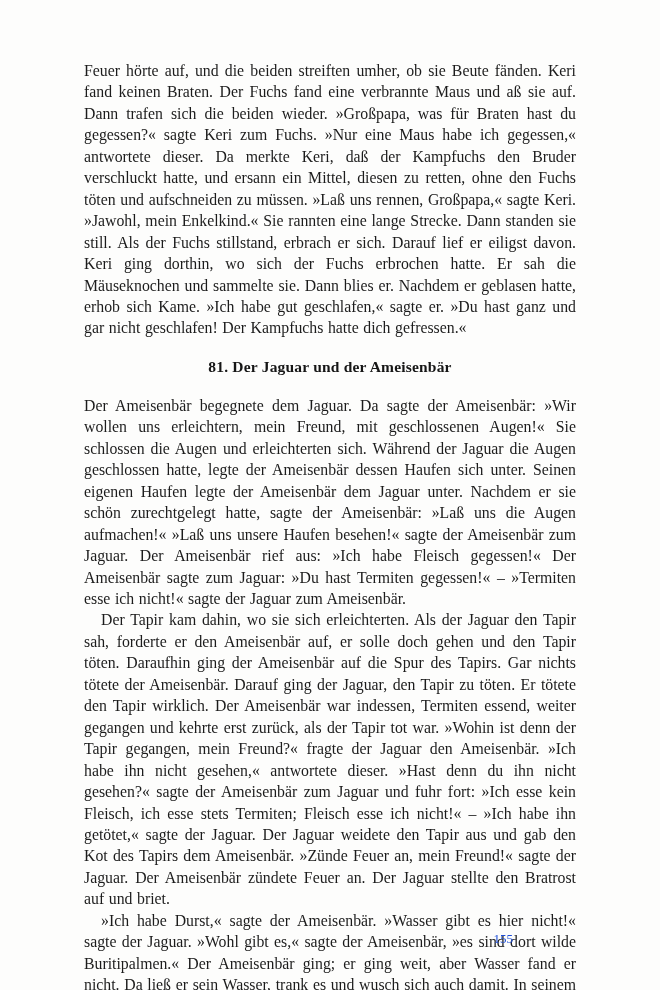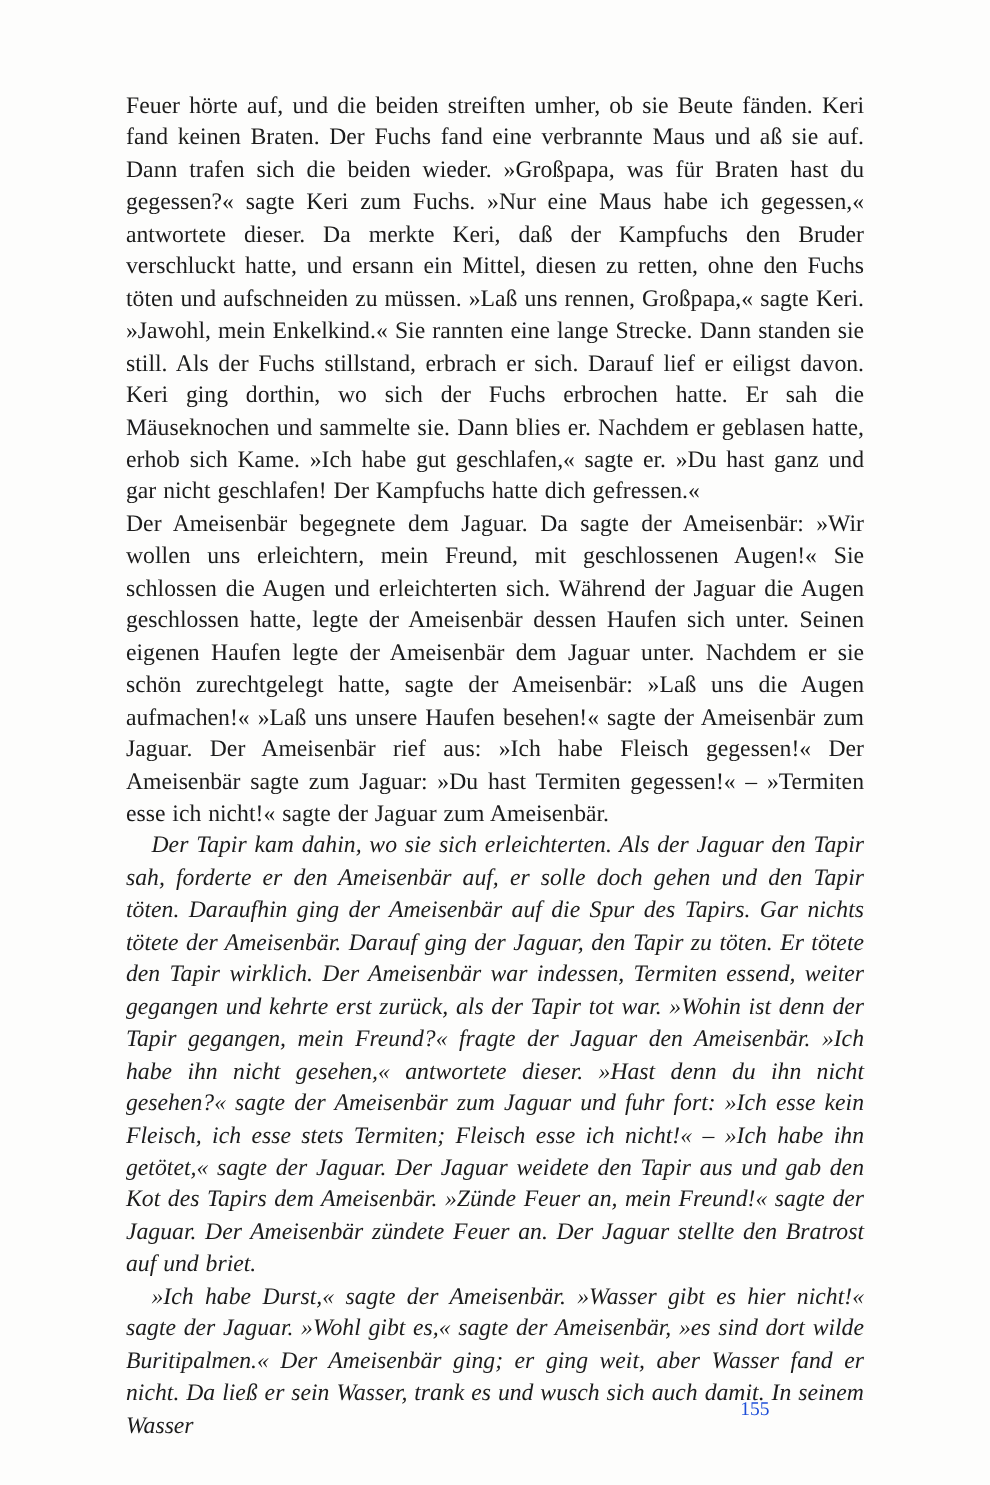--- a/index.html
+++ b/index.html
@@ -27,21 +27,20 @@
     margin: 0;
     font-size: 15.8px;
     line-height: 21.45px;
     text-align: justify;
     word-spacing: 0.04em;
     hyphens: auto;
     -webkit-hyphens: auto;
   }
   .body-par.indent {
     text-indent: 17px;
-    font-style: italic;
   }
   .chapter-heading {
     margin: 17px 0 18px 0;
     font-size: 15.5px;
     line-height: 21px;
     font-weight: 700;
     text-align: center;
     letter-spacing: 0.2px;
     color: #161616;
   }
@@ -53,18 +52,19 @@
     line-height: 16px;
     color: #1d4ed8;
   }
 </style>
 </head>
 <body>
 
 <div class="page">
   <div class="text-column">
     <p class="body-par">Feuer hörte auf, und die beiden streiften umher, ob sie Beute fänden. Keri fand keinen Braten. Der Fuchs fand eine verbrannte Maus und aß sie auf. Dann trafen sich die beiden wieder. »Großpapa, was für Braten hast du gegessen?« sagte Keri zum Fuchs. »Nur eine Maus habe ich gegessen,« antwortete dieser. Da merkte Keri, daß der Kampfuchs den Bruder verschluckt hatte, und ersann ein Mittel, diesen zu retten, ohne den Fuchs töten und aufschneiden zu müssen. »Laß uns rennen, Großpapa,« sagte Keri. »Jawohl, mein Enkelkind.« Sie rannten eine lange Strecke. Dann standen sie still. Als der Fuchs stillstand, erbrach er sich. Darauf lief er eiligst davon. Keri ging dorthin, wo sich der Fuchs erbrochen hatte. Er sah die Mäuseknochen und sammelte sie. Dann blies er. Nachdem er geblasen hatte, erhob sich Kame. »Ich habe gut geschlafen,« sagte er. »Du hast ganz und gar nicht geschlafen! Der Kampfuchs hatte dich gefressen.«</p>
+    <h2 class="chapter-heading">81. Der Jaguar und der Ameisenbär</h2>
     <p class="body-par">Der Ameisenbär begegnete dem Jaguar. Da sagte der Ameisenbär: »Wir wollen uns erleichtern, mein Freund, mit geschlossenen Augen!« Sie schlossen die Augen und erleichterten sich. Während der Jaguar die Augen geschlossen hatte, legte der Ameisenbär dessen Haufen sich unter. Seinen eigenen Haufen legte der Ameisenbär dem Jaguar unter. Nachdem er sie schön zurechtgelegt hatte, sagte der Ameisenbär: »Laß uns die Augen aufmachen!« »Laß uns unsere Haufen besehen!« sagte der Ameisenbär zum Jaguar. Der Ameisenbär rief aus: »Ich habe Fleisch gegessen!« Der Ameisenbär sagte zum Jaguar: »Du hast Termiten gegessen!« – »Termiten esse ich nicht!« sagte der Jaguar zum Ameisenbär.</p>
     <p class="body-par indent">Der Tapir kam dahin, wo sie sich erleichterten. Als der Jaguar den Tapir sah, forderte er den Ameisenbär auf, er solle doch gehen und den Tapir töten. Daraufhin ging der Ameisenbär auf die Spur des Tapirs. Gar nichts tötete der Ameisenbär. Darauf ging der Jaguar, den Tapir zu töten. Er tötete den Tapir wirklich. Der Ameisenbär war indessen, Termiten essend, weiter gegangen und kehrte erst zurück, als der Tapir tot war. »Wohin ist denn der Tapir gegangen, mein Freund?« fragte der Jaguar den Ameisenbär. »Ich habe ihn nicht gesehen,« antwortete dieser. »Hast denn du ihn nicht gesehen?« sagte der Ameisenbär zum Jaguar und fuhr fort: »Ich esse kein Fleisch, ich esse stets Termiten; Fleisch esse ich nicht!« – »Ich habe ihn getötet,« sagte der Jaguar. Der Jaguar weidete den Tapir aus und gab den Kot des Tapirs dem Ameisenbär. »Zünde Feuer an, mein Freund!« sagte der Jaguar. Der Ameisenbär zündete Feuer an. Der Jaguar stellte den Bratrost auf und briet.</p>
     <p class="body-par indent">»Ich habe Durst,« sagte der Ameisenbär. »Wasser gibt es hier nicht!« sagte der Jaguar. »Wohl gibt es,« sagte der Ameisenbär, »es sind dort wilde Buritipalmen.« Der Ameisenbär ging; er ging weit, aber Wasser fand er nicht. Da ließ er sein Wasser, trank es und wusch sich auch damit. In seinem Wasser</p>
   </div>
   <span class="page-number">155</span>
 </div>
 
 </body></html>

